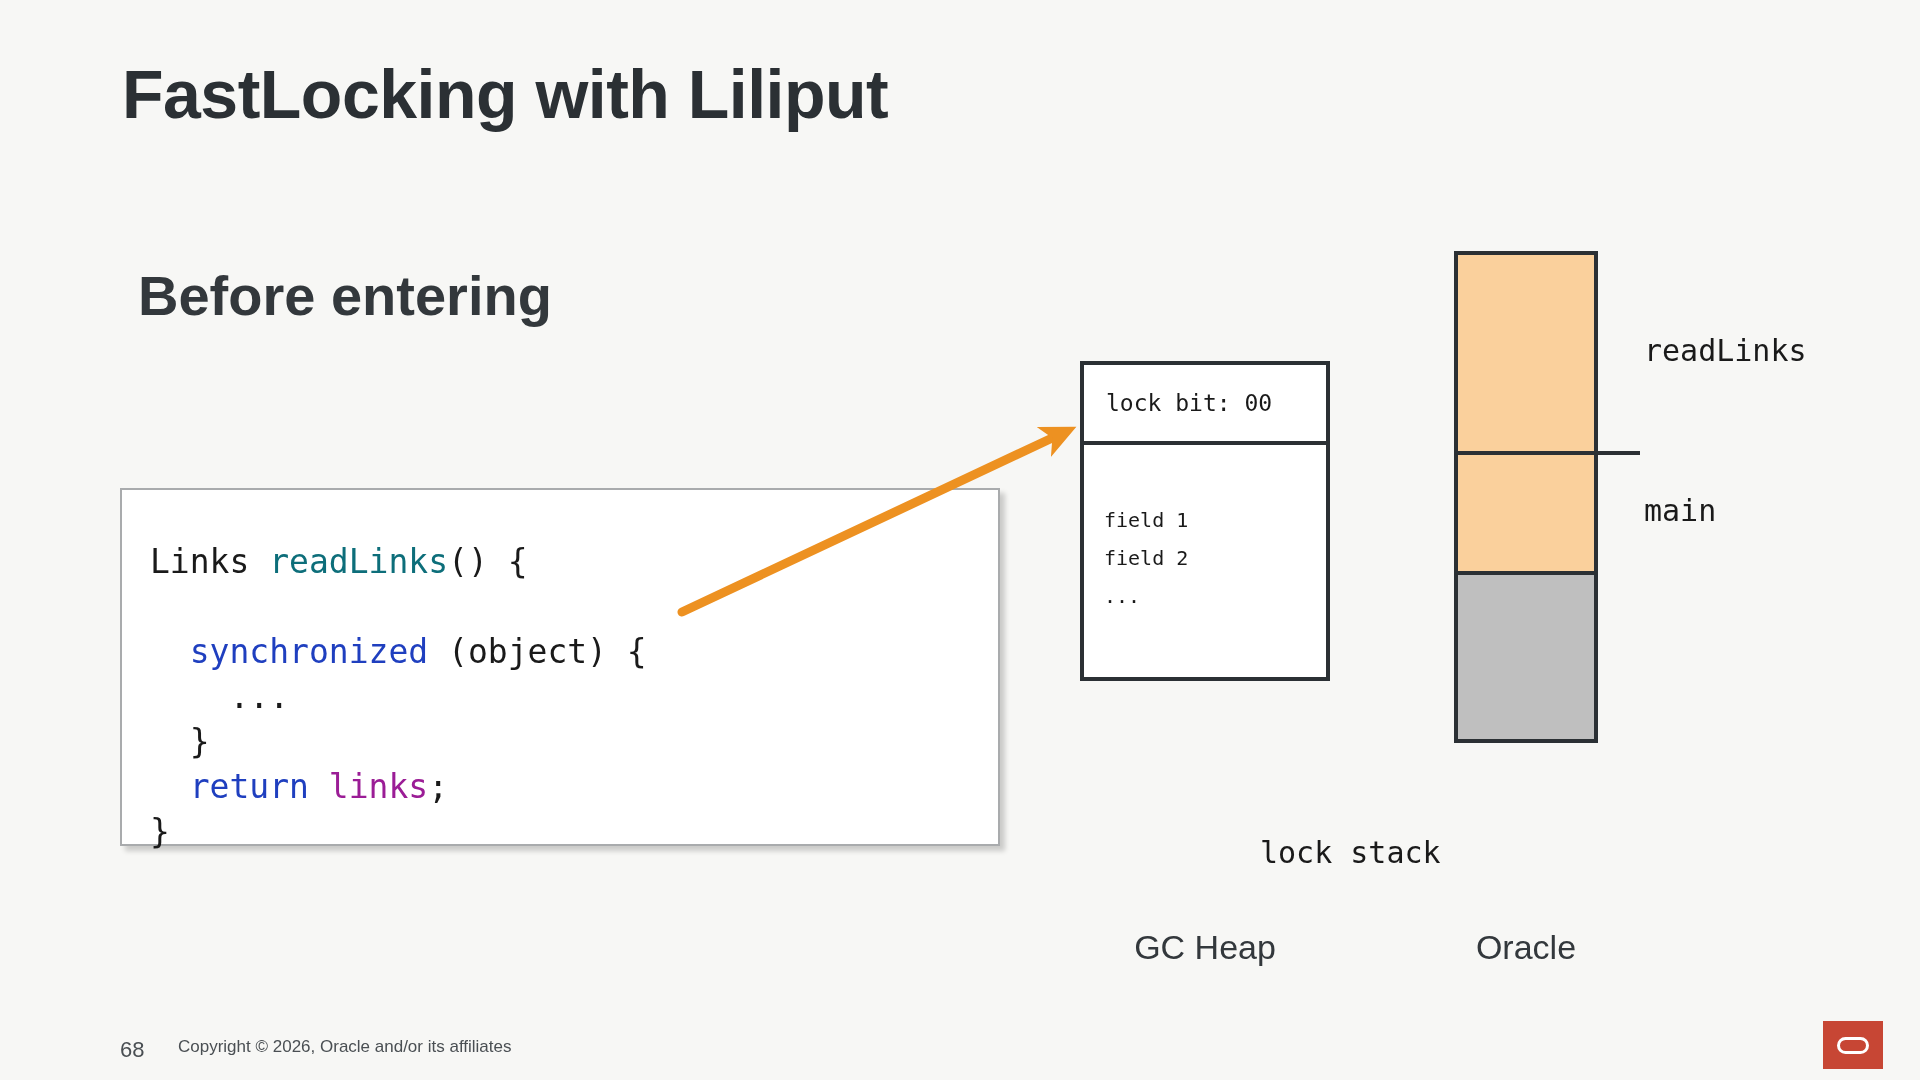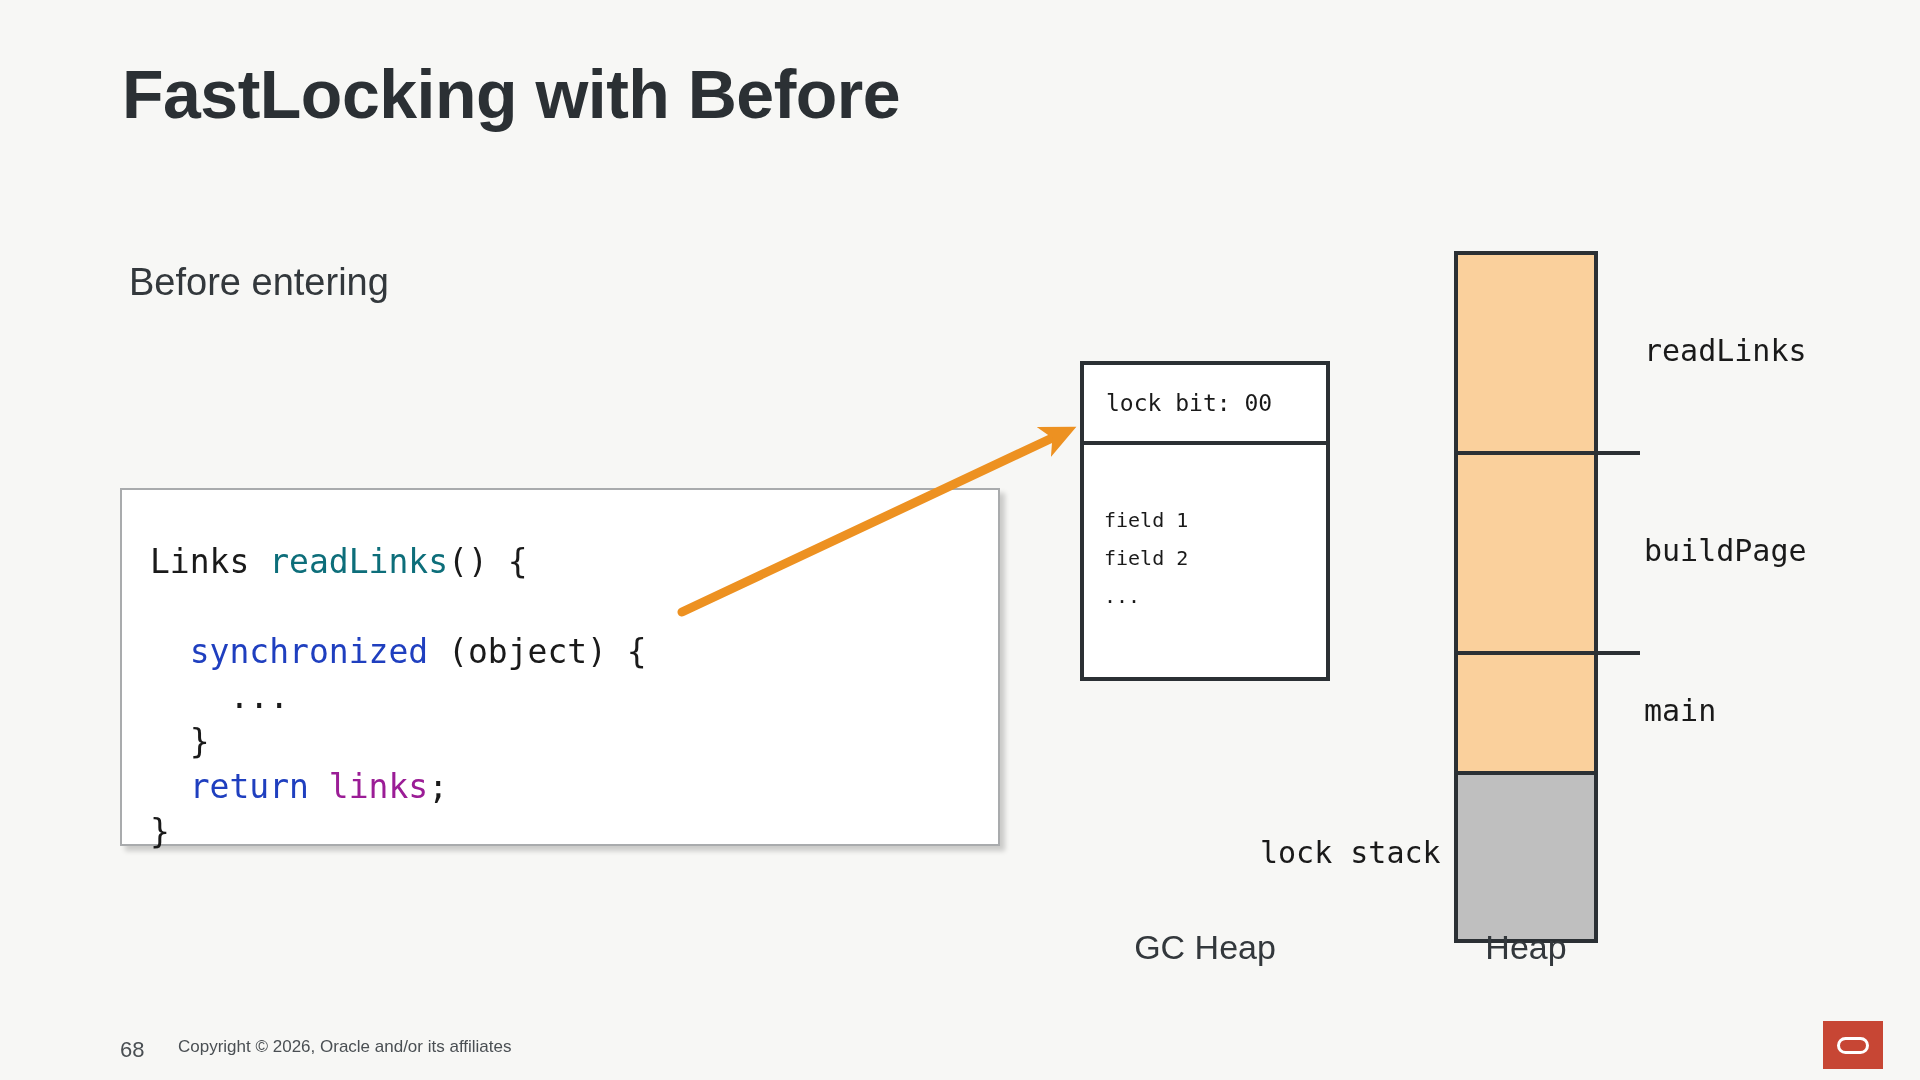--- a/index.html
+++ b/index.html
@@ -24,24 +24,24 @@
     font-size: 68px;
     font-weight: bold;
     letter-spacing: -0.5px;
     color: #2b3034;
     white-space: nowrap;
   }
 
   
   #subtitle {
     position: absolute;
-    left: 129px;
+    left: 138px;
     top: 256px;
-    font-size: 38px;
-    font-weight: 400;
+    font-size: 56px;
+    font-weight: 700;
     line-height: 1.42;
     color: #33383c;
   }
   #subtitle div { white-space: nowrap; }
 
   
   #code-box {
     position: absolute;
     left: 120px;
     top: 488px;
@@ -213,21 +213,21 @@
     width: 32px;
     height: 17px;
     border: 3.5px solid #ffffff;
     border-radius: 9px;
     box-sizing: border-box;
   }
 </style>
 </head>
 <body>
 
-<div id="slide-title">FastLocking with Before</div>
+<div id="slide-title">FastLocking with Liliput</div>
 
 <div id="subtitle">
   <div>Before entering</div>
 </div>
 
 <div id="code-box">
   <pre id="code-listing"><span class="tok-type">Links </span><span class="tok-method">readLinks</span><span class="tok-plain">() {</span>
 
 <span class="tok-plain">  </span><span class="tok-kw">synchronized</span><span class="tok-plain"> (object) {</span>
 <span class="tok-plain">    ...</span>
@@ -251,29 +251,25 @@
 field 2
 ...</pre>
 </div>
 <div id="gc-heap-label">GC Heap</div>
 
 <div id="stack-column">
     <div class="stack-frame tall">
       <div class="stack-frame-label" style="top: calc(50% - 20px);">readLinks</div>
       <div class="frame-tick"></div>
     </div>
-    <div class="stack-frame tall">
-      <div class="stack-frame-label" style="top: calc(50% - 20px);">buildPage</div>
-      <div class="frame-tick"></div>
-    </div>
     <div class="stack-frame short">
       <div class="stack-frame-label" style="top: calc(50% - 20px);">main</div>
     </div>
     <div class="stack-frame lockstack"></div>
   </div>
 <div id="lock-stack-label">lock stack</div>
-<div id="stack-label">Heap</div>
+<div id="stack-label">Oracle</div>
 
 <div id="footer-page">68</div>
 <div id="footer-copyright">Copyright © 2026, Oracle and/or its affiliates</div>
 <div id="oracle-logo">
   <div class="oracle-o"></div>
 </div>
 
 </body></html>

